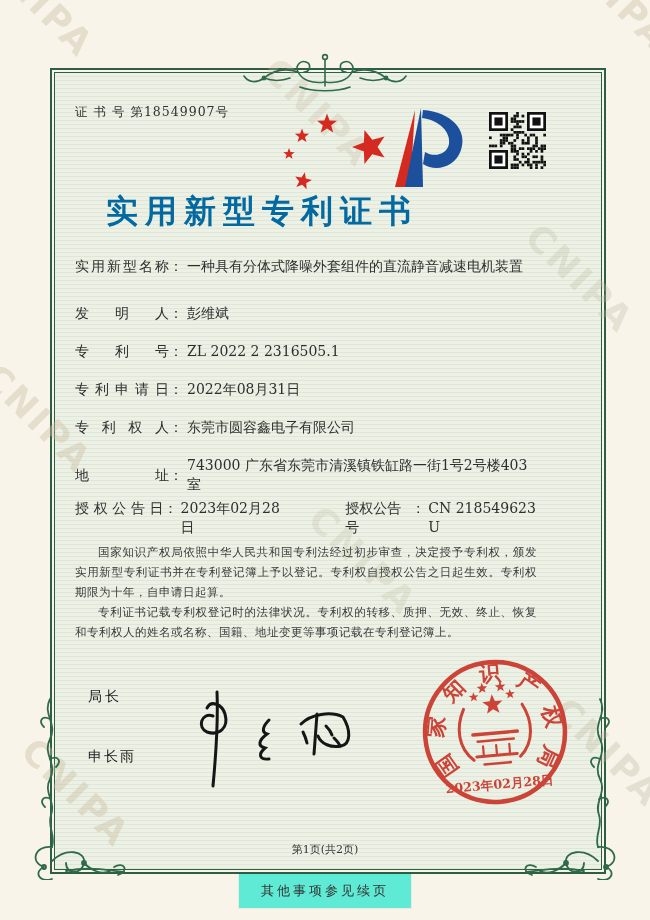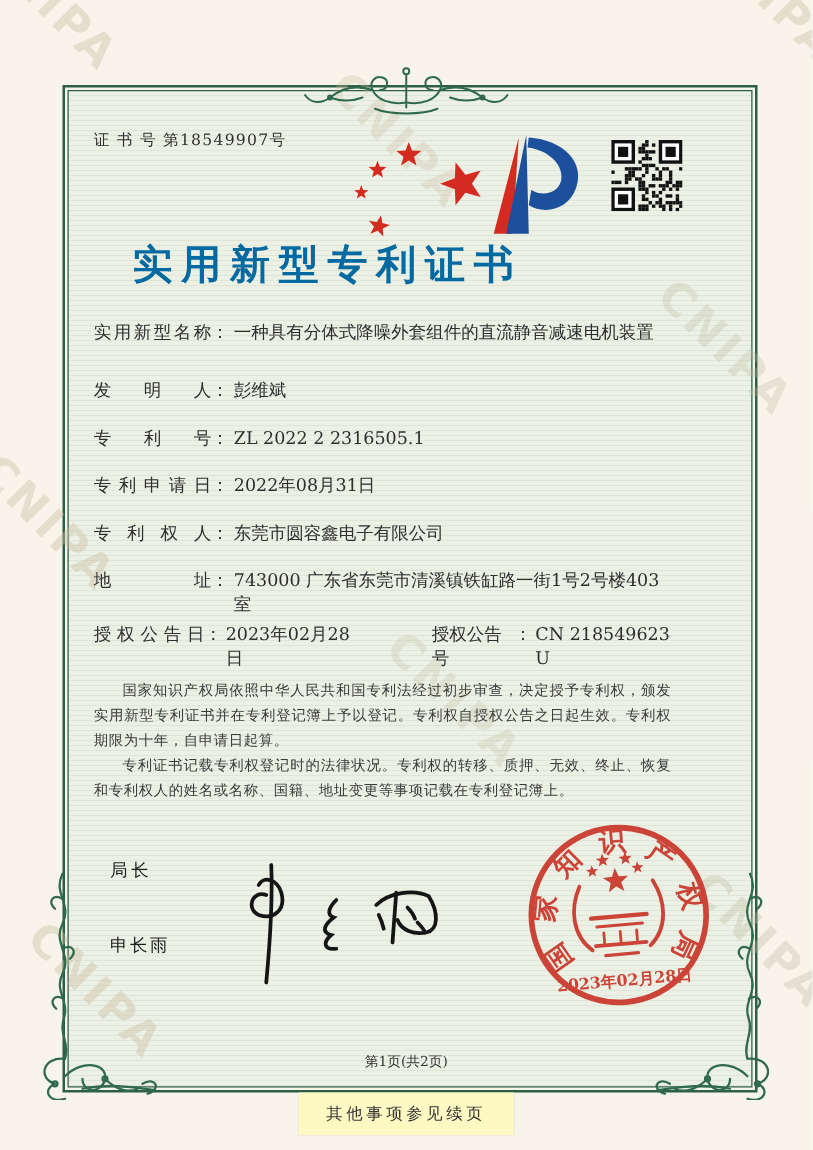--- a/index.html
+++ b/index.html
@@ -23,38 +23,38 @@
        background:repeating-linear-gradient(0deg,rgba(150,178,152,.17) 0 1px,rgba(0,0,0,0) 1px 4px),#edf1e5;}
   .orn{position:absolute;z-index:2;pointer-events:none;}
   
   .content{position:absolute;inset:0;z-index:3;}
   .certno{position:absolute;left:75px;top:104px;font-size:12.5px;color:#2f2f2f;letter-spacing:1px;}
   .logo{position:absolute;left:283px;top:102px;}
   .qr{position:absolute;left:489px;top:112px;width:57px;height:57px;}
   .title{position:absolute;left:0;top:190px;width:524px;text-align:center;font-size:32px;
          font-weight:bold;color:#0369a1;letter-spacing:7px;}
   .fields{position:absolute;left:75px;top:257px;width:465px;font-size:14px;color:#2e2e2e;}
-  .frow{display:flex;line-height:19px;margin-bottom:19px;}
+  .frow{display:flex;line-height:19px;margin-bottom:19px;align-items:center;}
   .frow.first{margin-bottom:28px;}
   .flabel{display:inline-block;width:94px;text-align:justify;text-align-last:justify;flex:0 0 94px;}
   .fcolon{flex:0 0 18px;}
   .fvalue{flex:1;}
   .grantrow{position:absolute;left:75px;top:499px;width:470px;font-size:14px;color:#2e2e2e;display:flex;line-height:19px;}
   .glabel{display:inline-block;width:94px;text-align:justify;text-align-last:justify;}
   .gsp{width:18px;display:inline-block;}
   .g2{margin-left:58px;}
   .paras{position:absolute;left:75px;top:542px;width:462px;font-size:11.5px;line-height:20px;
          color:#3a3a3a;text-align:justify;letter-spacing:.5px;}
   .paras p{margin:0;text-indent:2em;}
   .sig-title{position:absolute;left:88px;top:688px;font-size:14px;letter-spacing:3px;color:#222;}
   .sig-name{position:absolute;left:88px;top:748px;font-size:14px;letter-spacing:2px;color:#222;}
   .sig-hand{position:absolute;left:185px;top:686px;}
   .seal{position:absolute;left:419px;top:656px;transform:rotate(-5deg);mix-blend-mode:multiply;opacity:.93;}
   .pagenum{position:absolute;left:0;top:842px;width:650px;text-align:center;font-size:11px;color:#333;}
-  .footnote{position:absolute;left:325px;top:874px;transform:translateX(-50%);background:#fef9c3;
+  .footnote{position:absolute;left:325px;top:874px;transform:translateX(-50%);background:#5eead4;
             padding:8px 22px;font-size:13px;letter-spacing:3px;color:#333;box-shadow:0 0 0 1px rgba(0,0,0,.04);z-index:4;}
 </style>
 </head>
 <body>
 
 <div class="page">
 
   <span class="wm">CNIPA</span>
   <span class="wm">CNIPA</span>
   <span class="wm">CNIPA</span>

